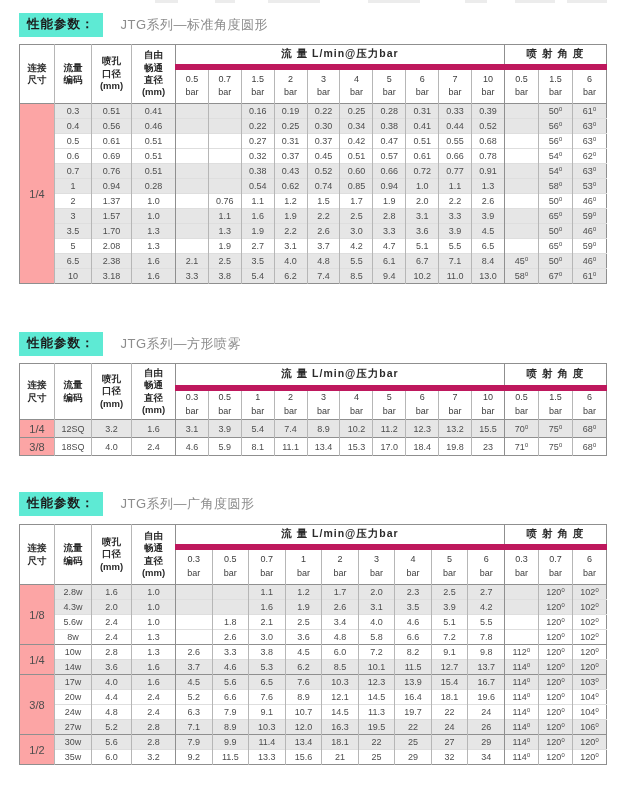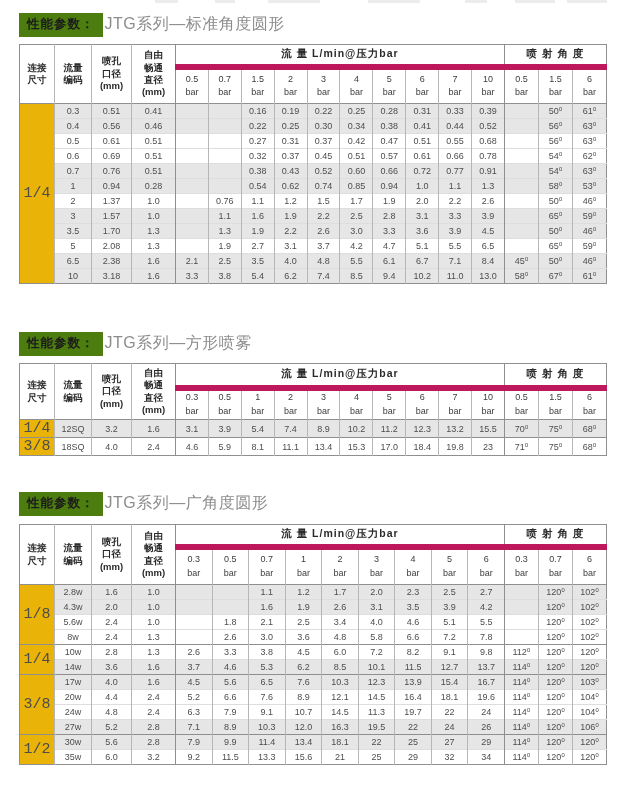--- a/index.html
+++ b/index.html
@@ -7,42 +7,42 @@
   body { width:626px; height:802px; font-family:"Liberation Sans","DejaVu Sans",sans-serif; }
   .page { position:relative; width:626px; height:802px; overflow:hidden; background:#fff; padding:0 19px; }
   .top-artifacts { position:absolute; top:0; left:0; width:626px; height:4px; }
   .top-artifacts i { position:absolute; top:0; height:3px; background:#ececec; }
 
   .block1 { margin-top:14px; }
   .block2 { margin-top:49px; }
   .block3 { margin-top:37px; }
 
   .section-header { display:flex; align-items:center; height:21px; }
-  .label-box { background:#4d7c0f; color:#1b1b1b; font-weight:bold; font-size:12.5px;
+  .label-box { background:#5eead4; color:#1b1b1b; font-weight:bold; font-size:12.5px;
                padding:3px 8px 4px 8px; letter-spacing:1px; white-space:nowrap; }
-  .subtitle { color:#8c8c8c; font-size:16px; margin-left:2px; letter-spacing:0.5px; }
+  .subtitle { color:#8c8c8c; font-size:13px; margin-left:18px; letter-spacing:0.5px; }
 
   .table-host { margin-top:9px; }
   .block3 .table-host { margin-top:10px; }
 
   table.spec { border-collapse:collapse; table-layout:fixed; width:588px;
                border:1px solid #8f8f8f; }
   table.spec th, table.spec td { text-align:center; vertical-align:middle;
                white-space:pre-line; overflow:hidden; border-right:1px solid #b6b6b6; }
   table.spec th:last-child, table.spec td:last-child { border-right:none; }
 
   .h-left  { font-size:9.5px; font-weight:bold; color:#2a2a2a; line-height:1.3; }
   .h-group { font-size:10.5px; font-weight:bold; color:#2a2a2a; letter-spacing:1px;
              border-bottom:6px solid #be185d; }
   .h-press { font-size:9px; font-weight:normal; color:#3c3c3c; line-height:1.5; }
 
   tbody td { font-size:9px; color:#4d4d4d; border-top:1px solid #dedede; }
   tr.shaded td { background:#e6e6e6; }
   tr.group-start td { border-top:1px solid #8f8f8f; }
-  tbody td.size-cell { background:#eab308; font-size:15px;font-family:Liberation Mono, monospace; }
+  tbody td.size-cell { background:#fca5a5; font-size:11px; }
   .secr { border-right:1px solid #8f8f8f !important; }
 
   .tbl0 .hr1 th { height:22px; } .tbl0 .hr2 th { height:37px; } .tbl0 tbody td { height:15px; }
   .tbl1 .hr1 th { height:24px; } .tbl1 .hr2 th { height:32px; } .tbl1 tbody td { height:18px; }
   .tbl2 .hr1 th { height:22px; } .tbl2 .hr2 th { height:38px; } .tbl2 tbody td { height:15px; }
 </style>
 </head>
 <body>
 
 <div class="page">

